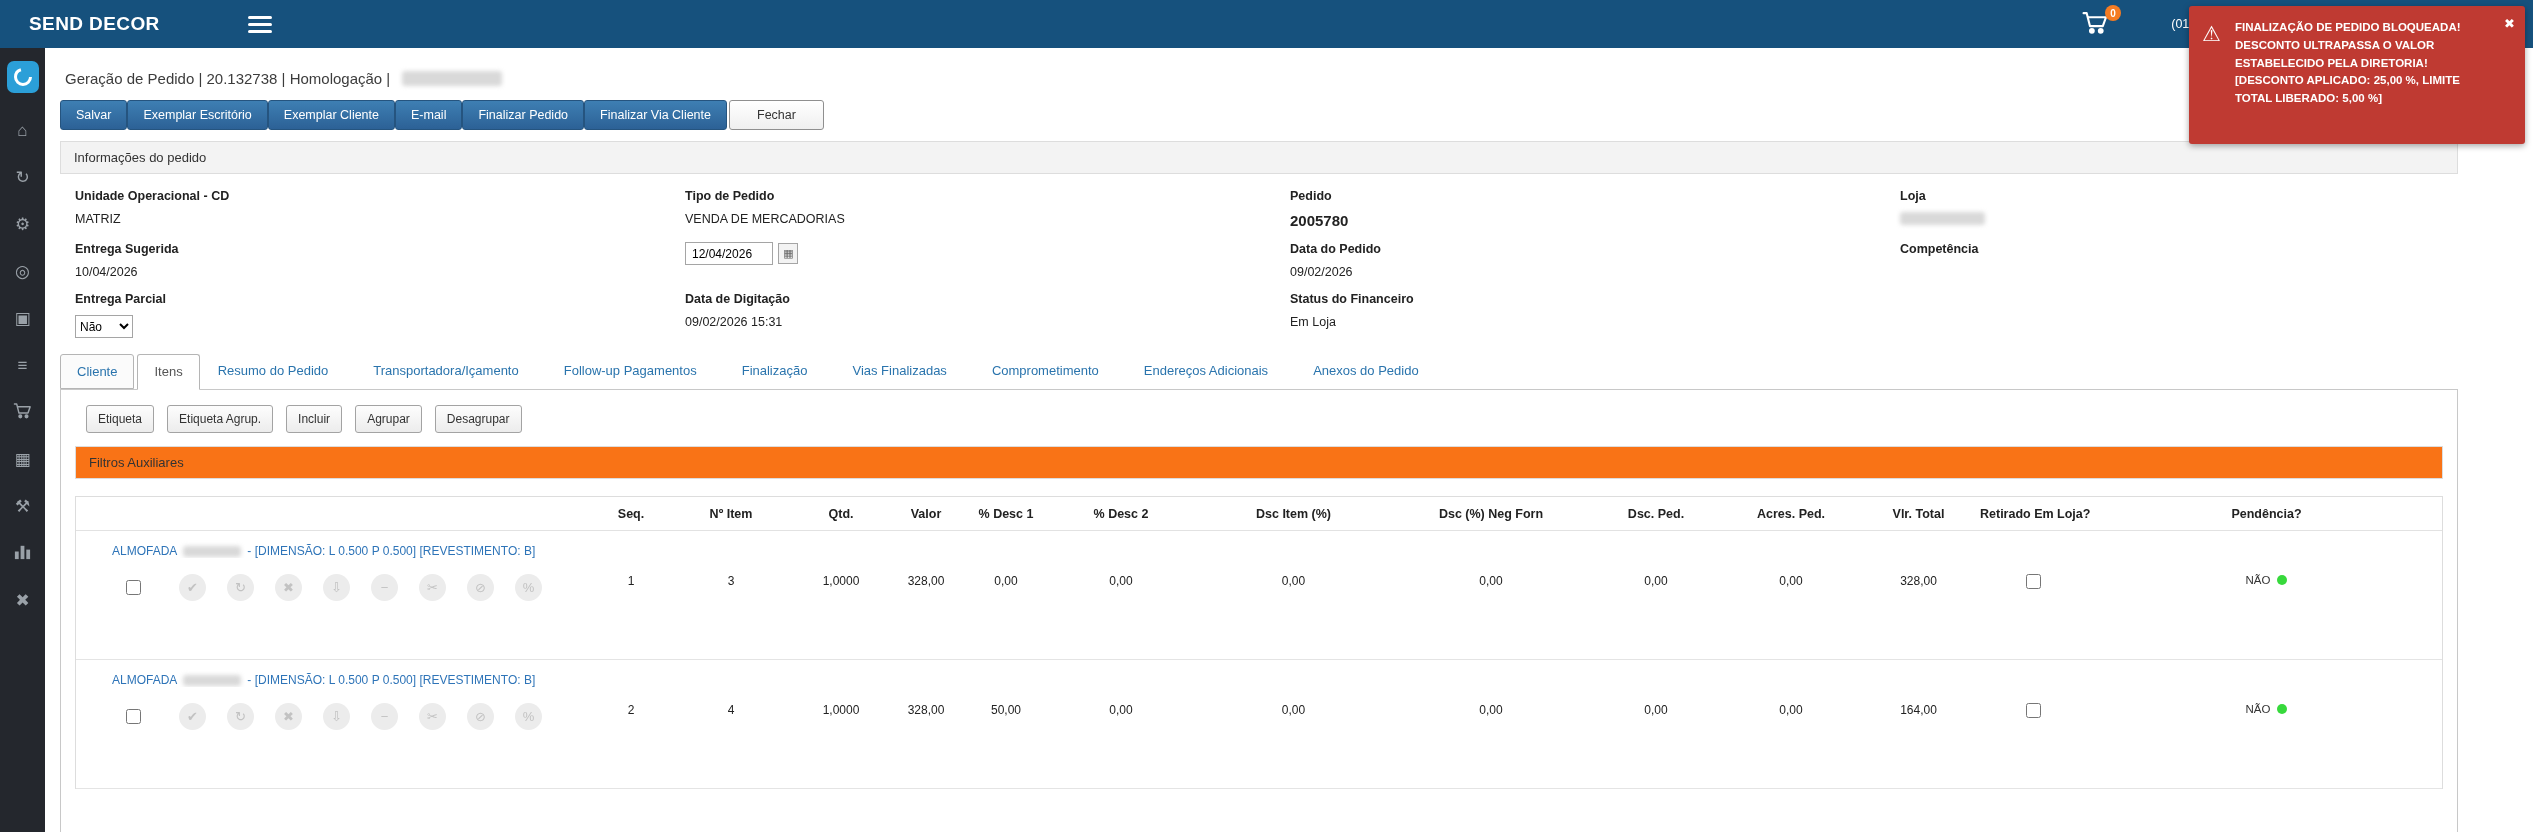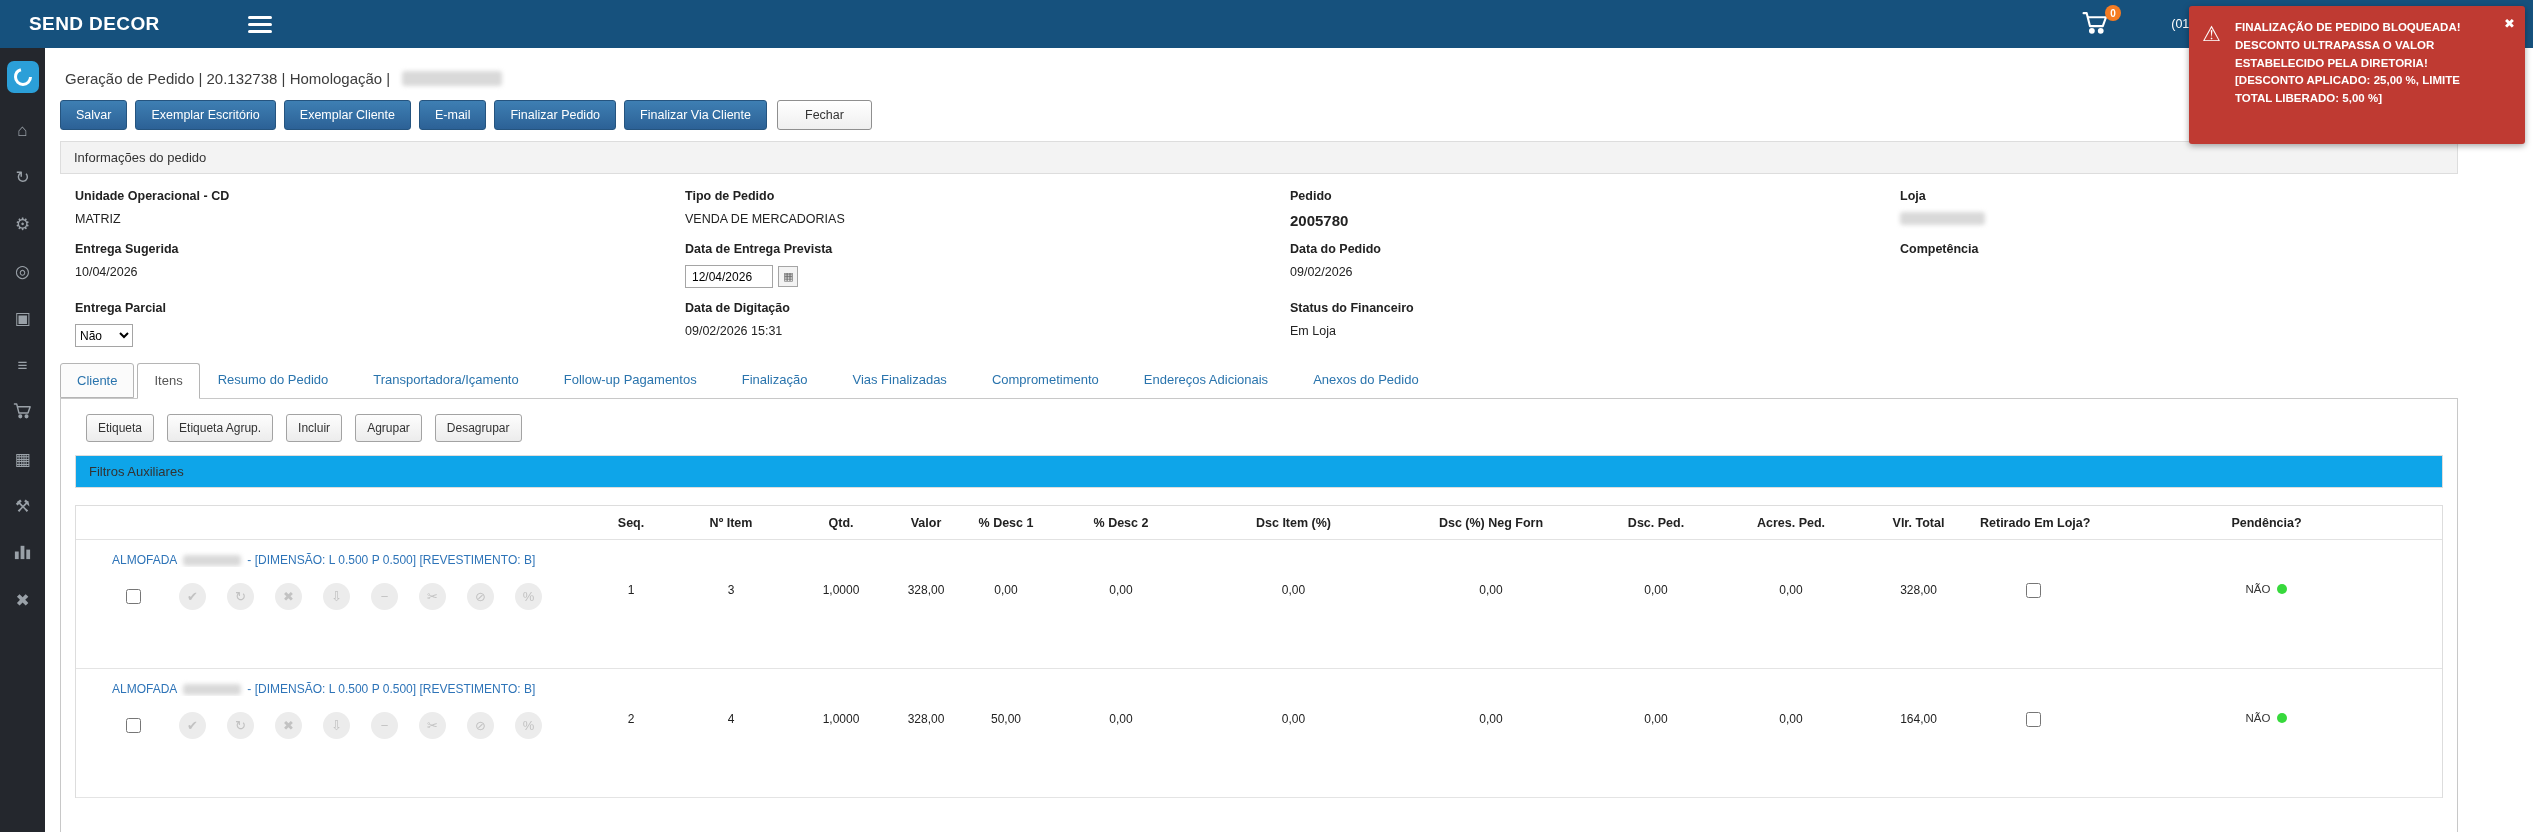--- a/index.html
+++ b/index.html
@@ -25,21 +25,21 @@
   .sidebar{position:absolute;left:0;top:48px;width:45px;height:784px;background:#24272d;display:flex;flex-direction:column;align-items:center;padding-top:13px;z-index:5}
   .side-logo{width:32px;height:32px;margin-bottom:14px;cursor:pointer}
   .side-item{width:45px;height:47px;display:flex;align-items:center;justify-content:center;color:#9aa1a8;font-size:17px;cursor:pointer}
   .side-item svg{width:19px;height:19px}
 
   
   .main{position:absolute;left:45px;top:48px;width:2488px;height:784px;background:#fff;padding:0 75px 0 15px}
   .page-title{margin:22px 0 0 5px;font-size:15px;color:#3c3c3c;display:flex;align-items:center;gap:12px}
   .blur{display:inline-block;background:#d9d9d9;border-radius:3px;filter:blur(2px)}
 
-  .toolbar{margin-top:13px;display:flex;gap:8px}
+  .toolbar{margin-top:13px;display:flex;gap:0}
   .btn-blue{background:linear-gradient(#3e7fb3,#2c6196);border:1px solid #25547f;border-radius:3px;color:#fff;font-size:12.5px;padding:7px 15px;cursor:pointer;font-family:inherit;white-space:nowrap}
   .btn-white{background:linear-gradient(#ffffff,#efefef);border:1px solid #8f8f8f;border-radius:3px;color:#333;font-size:12.5px;padding:7px 27px;cursor:pointer;font-family:inherit;margin-left:2px}
 
   .section-bar{margin-top:11px;background:#f3f3f3;border:1px solid #ddd;padding:8px 13px;font-size:13px;color:#333}
 
   .fields{display:grid;grid-template-columns:610px 605px 610px 1fr;row-gap:13px;margin:15px 0 0 15px}
   .flab{font-weight:bold;font-size:12.5px;color:#222;margin-bottom:9px}
   .fval{font-size:12.5px;color:#222}
   .fval.big{font-weight:bold;font-size:15px}
   .date-input{width:88px;height:23px;border:1px solid #a5a5a5;padding:2px 6px;font-size:12px;font-family:inherit;vertical-align:middle}
@@ -51,21 +51,21 @@
   .tab{font-size:13px;cursor:pointer;white-space:nowrap}
   .tab.boxed{border:1px solid #b5b5b5;border-radius:3px 3px 0 0;padding:9px 16px;background:#fbfbfb;color:#2a74ad;margin-right:3px}
   .tab.active{background:#fff;color:#555;border-bottom:1px solid #fff;margin-bottom:-1px}
   .tab.link{color:#2a74ad;padding:9px 0;margin-left:45px}
   .tab.link.first{margin-left:15px}
 
   
   .panel{border:1px solid #c8c8c8;background:#fff;min-height:444px}
   .panel-btns{display:flex;gap:13px;margin:15px 0 0 25px}
   .btn-sm{background:linear-gradient(#fdfdfd,#ececec);border:1px solid #a3a3a3;border-radius:3px;color:#333;font-size:12px;padding:6px 11px;cursor:pointer;font-family:inherit;white-space:nowrap}
-  .filters-bar{margin:13px 14px 16px;background:#0ea5e9;border:1px solid #ddd;padding:8px 13px;font-size:13px;color:#333;cursor:pointer}
+  .filters-bar{margin:13px 14px 16px;background:#f97316;border:1px solid #ddd;padding:8px 13px;font-size:13px;color:#333;cursor:pointer}
 
   .table-box{margin:17px 14px 0;border:1px solid #ddd;border-bottom:none}
   table{width:100%;border-collapse:collapse;table-layout:fixed}
   thead th{font-size:12.5px;font-weight:bold;color:#222;padding:10px 4px 9px;text-align:center;border-bottom:1px solid #e2e2e2;white-space:nowrap;overflow:hidden}
   tr.desc-row td{padding:13px 0 0 36px;font-size:12px;color:#2e74b8;white-space:nowrap;overflow:hidden}
   tr.data-row td{padding:16px 4px 58px;text-align:center;font-size:12px;color:#222;border-bottom:1px solid #e4e4e4;vertical-align:top}
   tr.data-row td.product-cell{text-align:left;padding-left:0}
   .controls{display:flex;align-items:center;gap:21px;padding-left:50px}
   .controls input[type=checkbox]{width:15px;height:15px;margin-right:17px}
   .act{width:27px;height:27px;border-radius:50%;background:#ececec;color:#c2c2c2;display:flex;align-items:center;justify-content:center;font-size:13px;cursor:pointer;flex:0 0 auto}
@@ -194,21 +194,20 @@
     <div>
       <div class="flab">Loja</div>
       <div class="fval"><span class="blur" style="width:85px;height:13px"></span></div>
     </div>
 
     <div>
       <div class="flab">Entrega Sugerida</div>
       <div class="fval">10/04/2026</div>
     </div>
     <div>
-      <div class="flab">Data de Entrega Prevista</div>
       <div>
         <input class="date-input" type="text" value="12/04/2026" style="">
         <span class="cal-btn">▦</span>
       </div>
     </div>
     <div>
       <div class="flab">Data do Pedido</div>
       <div class="fval">09/02/2026</div>
     </div>
     <div>

